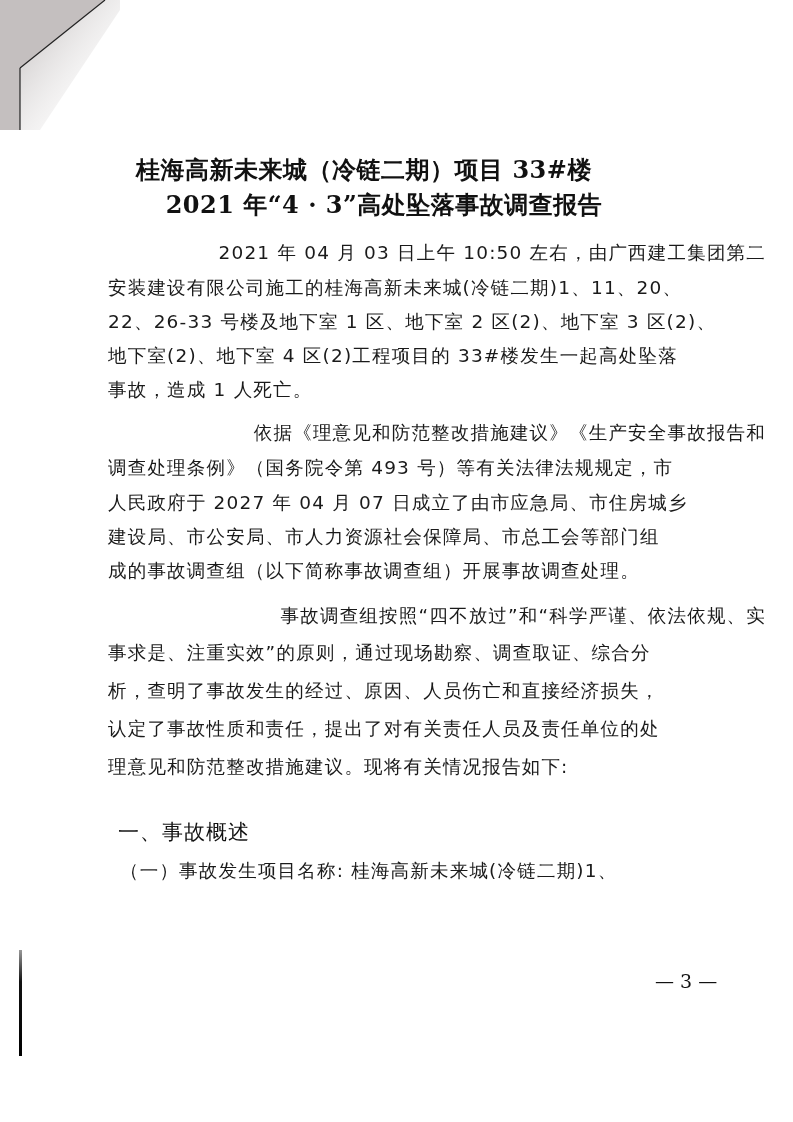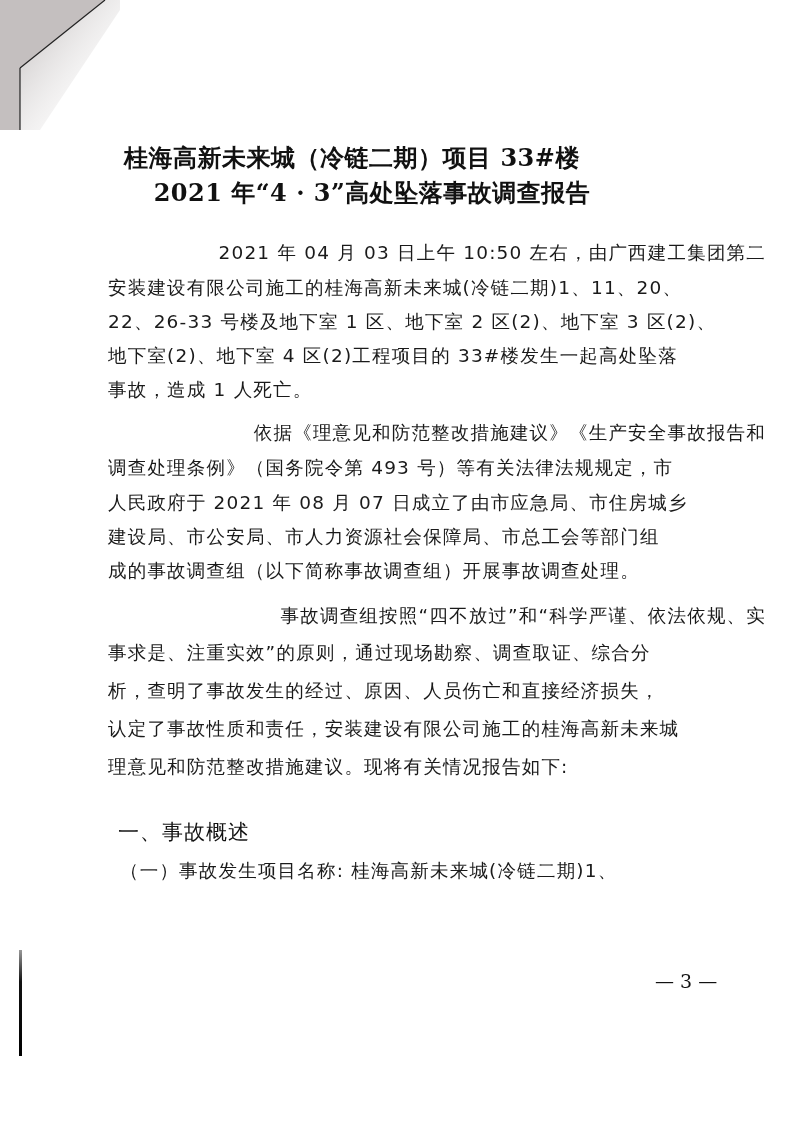--- a/index.html
+++ b/index.html
@@ -18,21 +18,21 @@
       pointer-events: none;
     }
     .left-edge-line {
       position: absolute; left: 19px; top: 950px; width: 3px; height: 106px;
       background: linear-gradient(to bottom, #999, #111 30%, #000);
     }
     .page-title {
       position: absolute; left: 0; width: 704px; text-align: center;
       font-family: "DejaVu Serif", "Liberation Serif", serif;
       font-weight: bold; font-size: 24px; color: #111; letter-spacing: 0.5px;
-      margin: 0;
+      margin: 12px;
     }
     .title-1 { top: 142px; }
     .title-2 { top: 177px; padding-left: 20px; }
     .body-line {
       position: absolute; left: 108px; width: 620px;
       font-family: "DejaVu Sans", "Liberation Sans", sans-serif;
       font-size: 18.5px; line-height: 26px; color: #1a1a1a;
       white-space: nowrap; letter-spacing: 1.2px;
     }
     .indent { left: 146px; text-align: right; }
@@ -71,27 +71,27 @@
 <h1 class="page-title title-2">2021 年“4 · 3”高处坠落事故调查报告</h1>
 
 <div class="body-line indent" style="top:240px">2021 年 04 月 03 日上午 10:50 左右，由广西建工集团第二</div>
 <div class="body-line" style="top:275px">安装建设有限公司施工的桂海高新未来城(冷链二期)1、11、20、</div>
 <div class="body-line" style="top:309px">22、26-33 号楼及地下室 1 区、地下室 2 区(2)、地下室 3 区(2)、</div>
 <div class="body-line" style="top:343px">地下室(2)、地下室 4 区(2)工程项目的 33#楼发生一起高处坠落</div>
 <div class="body-line" style="top:377px">事故，造成 1 人死亡。</div>
 
 <div class="body-line indent" style="top:420px">依据《理意见和防范整改措施建议》《生产安全事故报告和</div>
 <div class="body-line" style="top:455px">调查处理条例》（国务院令第 493 号）等有关法律法规规定，市</div>
-<div class="body-line" style="top:490px">人民政府于 2021 年 08 月 07 日成立了由市应急局、市住房城乡</div>
+<div class="body-line" style="top:490px">人民政府于 2027 年 04 月 07 日成立了由市应急局、市住房城乡</div>
 <div class="body-line" style="top:524px">建设局、市公安局、市人力资源社会保障局、市总工会等部门组</div>
 <div class="body-line" style="top:558px">成的事故调查组（以下简称事故调查组）开展事故调查处理。</div>
 
 <div class="body-line indent" style="top:603px">事故调查组按照“四不放过”和“科学严谨、依法依规、实</div>
 <div class="body-line" style="top:640px">事求是、注重实效”的原则，通过现场勘察、调查取证、综合分</div>
 <div class="body-line" style="top:678px">析，查明了事故发生的经过、原因、人员伤亡和直接经济损失，</div>
-<div class="body-line" style="top:716px">认定了事故性质和责任，安装建设有限公司施工的桂海高新未来城</div>
+<div class="body-line" style="top:716px">认定了事故性质和责任，提出了对有关责任人员及责任单位的处</div>
 <div class="body-line" style="top:754px">理意见和防范整改措施建议。现将有关情况报告如下:</div>
 
 <div class="section-heading">一、事故概述</div>
 
 <div class="body-line" style="left:120px; top:858px">（一）事故发生项目名称: 桂海高新未来城(冷链二期)1、</div>
 
 <div class="page-number">— 3 —</div>
 
 </body></html>

